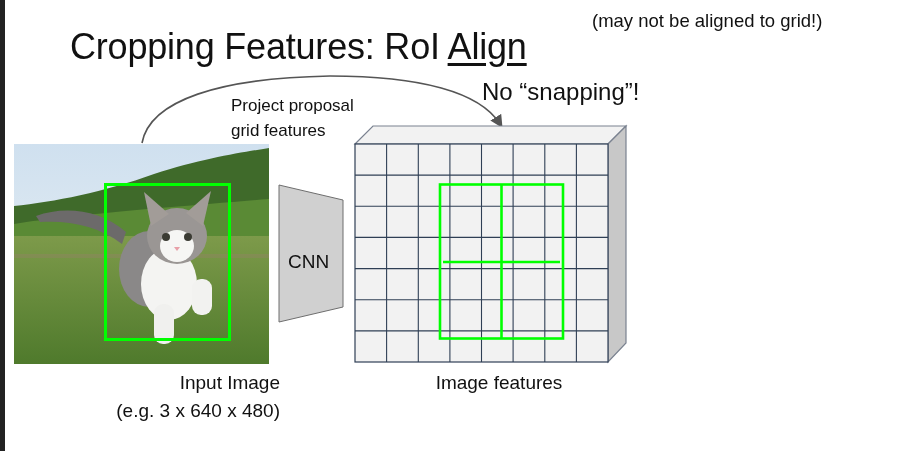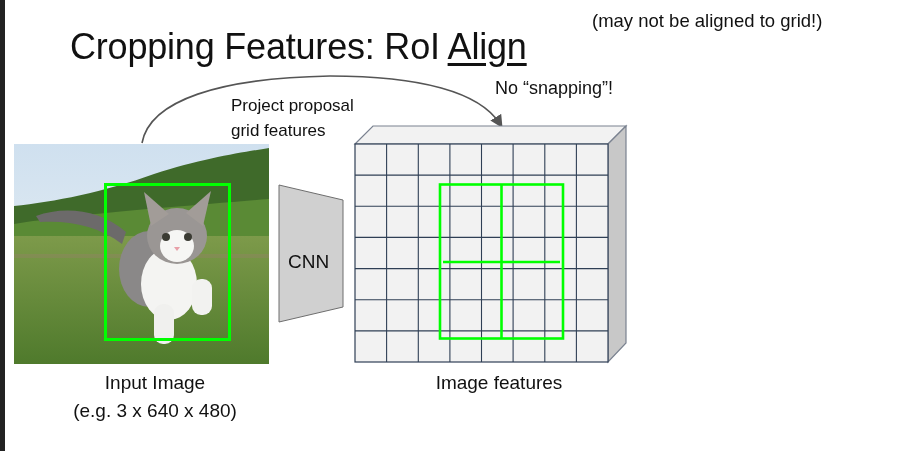--- a/index.html
+++ b/index.html
@@ -9,25 +9,25 @@
       font-family: "Liberation Sans", "DejaVu Sans", sans-serif;
       color: #111;
     }
     .left-bar { position: absolute; left: 0; top: 0; width: 5px; height: 451px; background: #222; }
     .title {
       position: absolute; left: 70px; top: 26px; font-size: 36px; letter-spacing: -0.2px;
       font-weight: normal; white-space: nowrap;
     }
     .title u { text-decoration: underline; text-underline-offset: 4px; }
     .note-right { position: absolute; left: 592px; top: 8px; font-size: 18.5px; line-height: 26px; }
-    .note-snap { position: absolute; left: 495px; top: 78px; font-size: 18px; }
+    .note-snap { position: absolute; left: 482px; top: 78px; font-size: 24px; }
     .note-project { position: absolute; left: 231px; top: 93px; font-size: 17px; line-height: 25px; }
     .cnn-label { position: absolute; left: 288px; top: 251px; font-size: 19px; }
     .caption { position: absolute; text-align: center; font-size: 19px; line-height: 28px; }
-    .cap-input { left: 30px; top: 369px; width: 250px; }
+    .cap-input { left: 30px; top: 369px; width: 250px; text-align: right; }
     .cap-feat { left: 374px; top: 369px; width: 250px; }
     svg.diagram { position: absolute; left: 0; top: 0; }
     .photo { position: absolute; left: 14px; top: 144px; width: 255px; height: 220px; overflow: hidden; }
   </style>
 </head>
 <body>
 
 <div class="left-bar"></div>
 
 <div class="title"><span>Cropping Features: RoI </span><u>Align</u></div>

